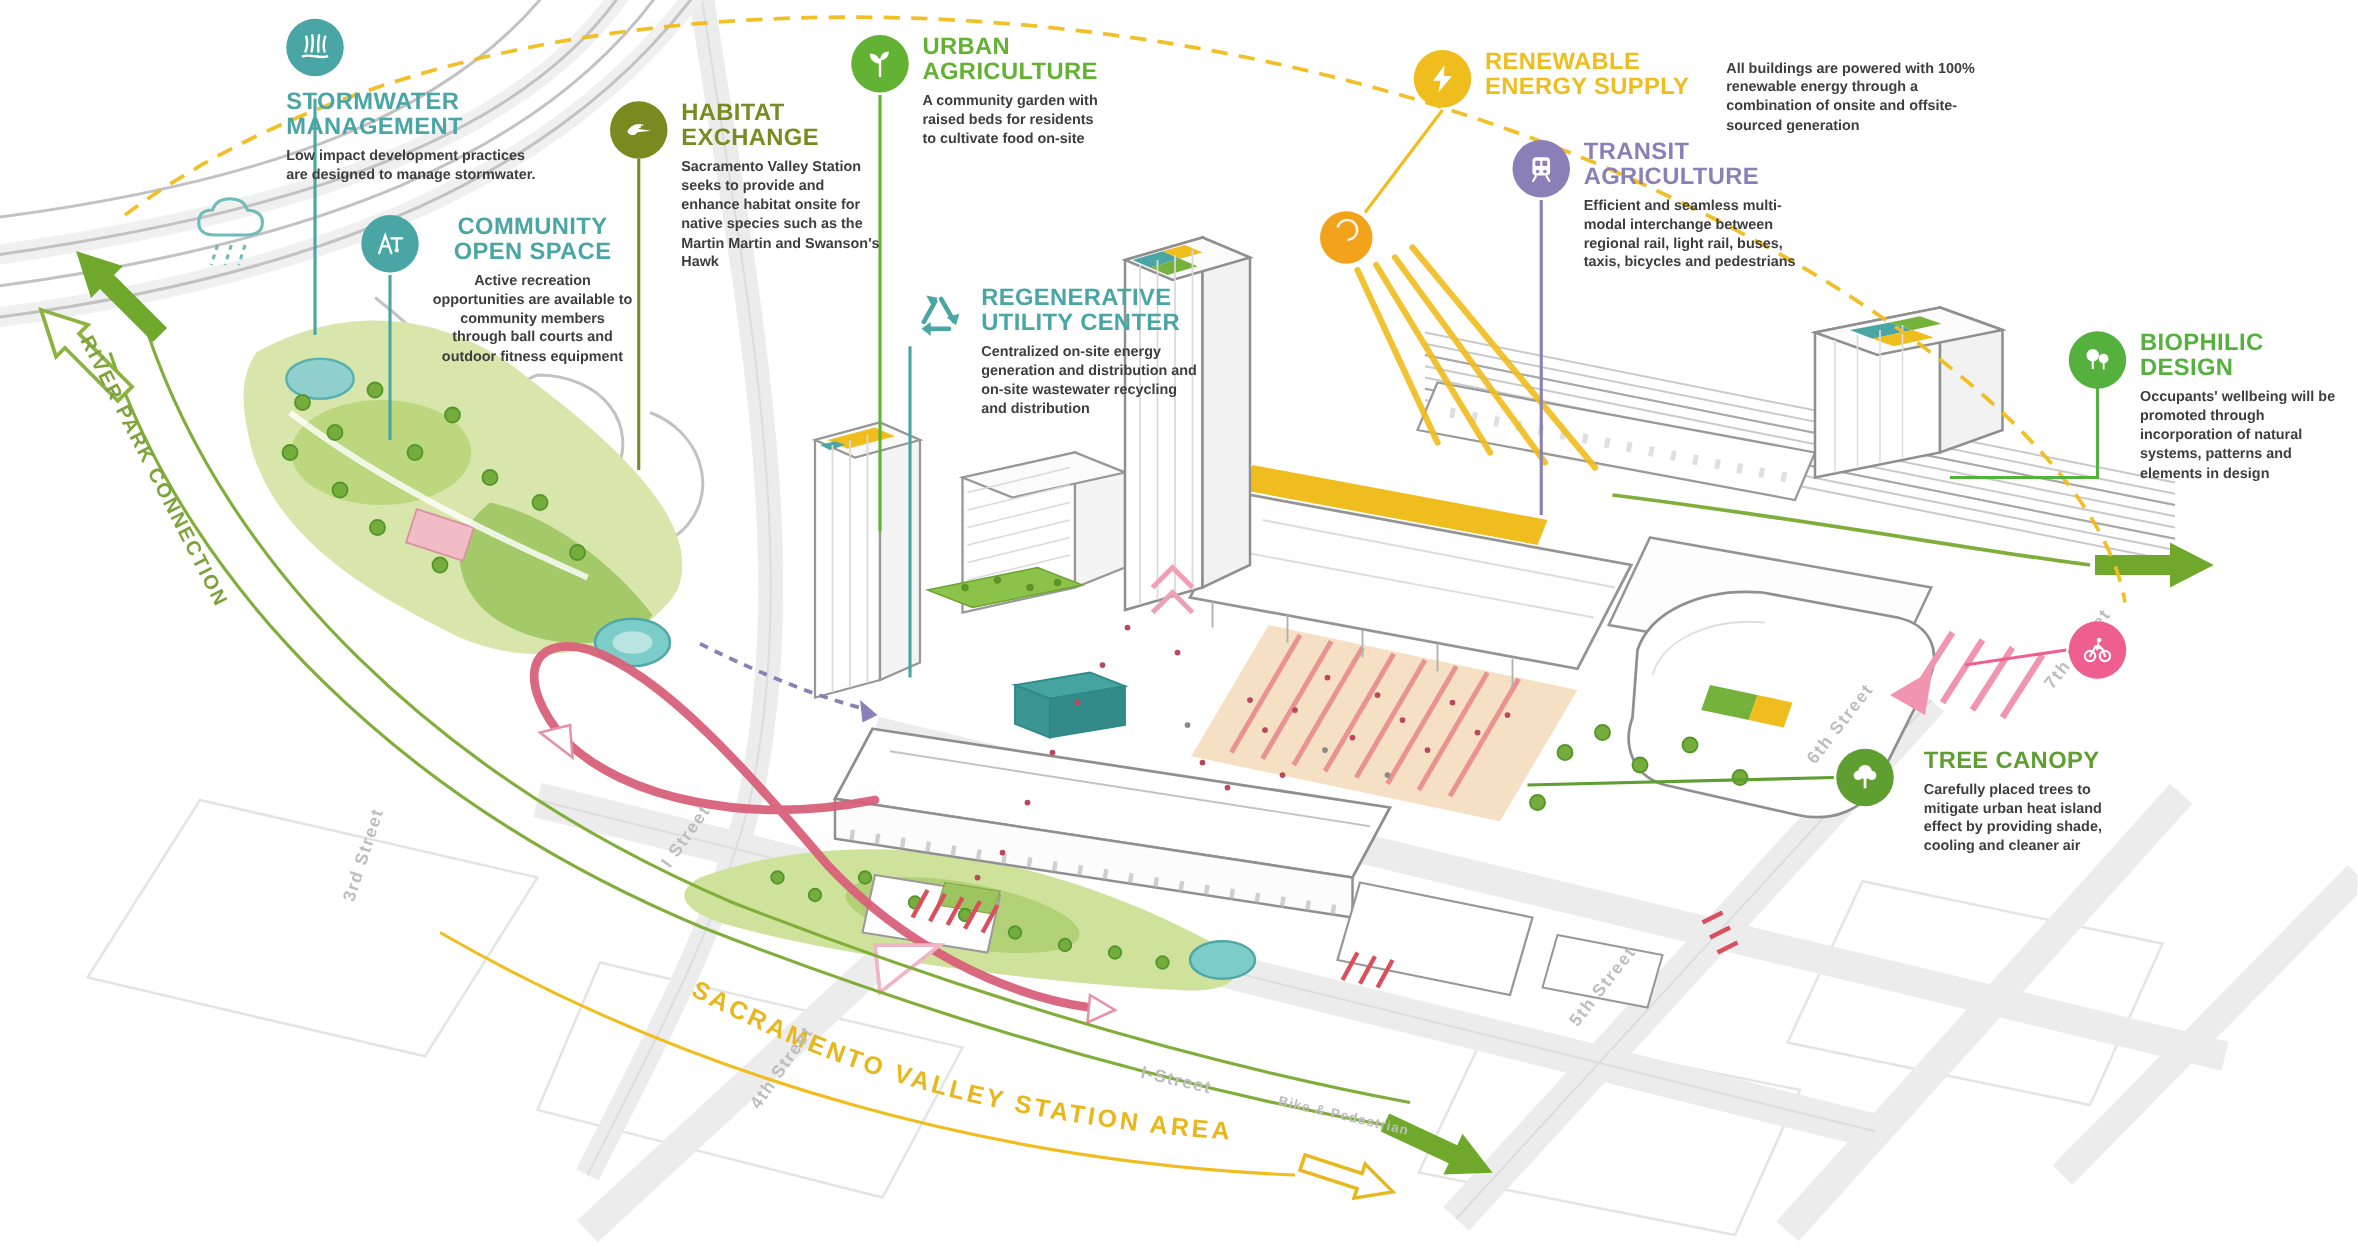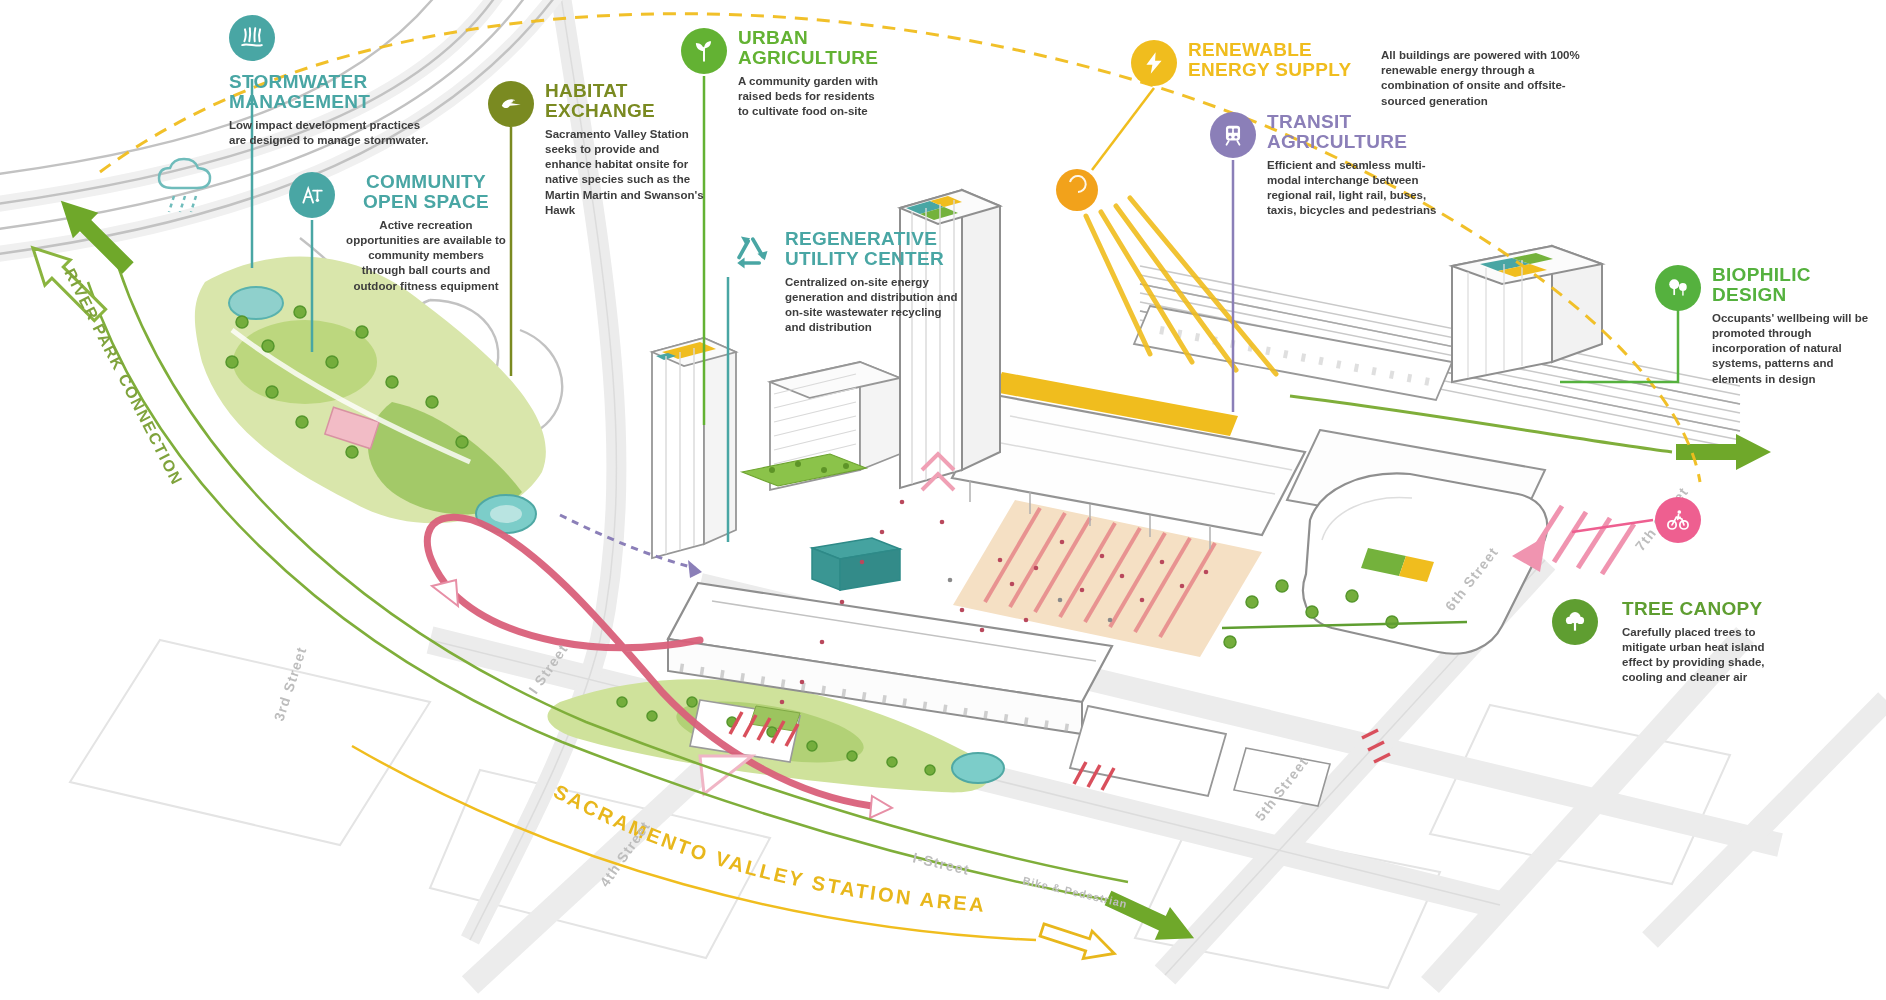--- a/index.html
+++ b/index.html
@@ -512,21 +512,21 @@
             <circle cx="17.5" cy="16.5" r="3.8"></circle>
             <path d="M6.5 16.5 L10.5 9.5 L15.5 11 L17.5 16.5"></path>
             <path d="M10.5 9.5 L14 9.5"></path>
             <path d="M12.5 7 L11.8 11.5"></path>
           </g>
           <circle cx="13.2" cy="4.6" r="1.7" fill="#fff"></circle>
         </svg>
     </div>
   </div>
 
-  <div class="callout" style="left:1552px;top:599px;gap:24px;">
+  <div class="callout" style="left:1469px;top:599px;gap:24px;">
     <div class="badge bg-canopy">
       <svg width="26" height="26" viewBox="0 0 24 24">
           <g fill="#fff">
             <circle cx="12" cy="8" r="5.2"></circle>
             <circle cx="7" cy="10.5" r="3.4"></circle>
             <circle cx="17" cy="10.5" r="3.4"></circle>
             <rect x="11" y="12" width="2" height="8"></rect>
           </g>
         </svg>
     </div>

